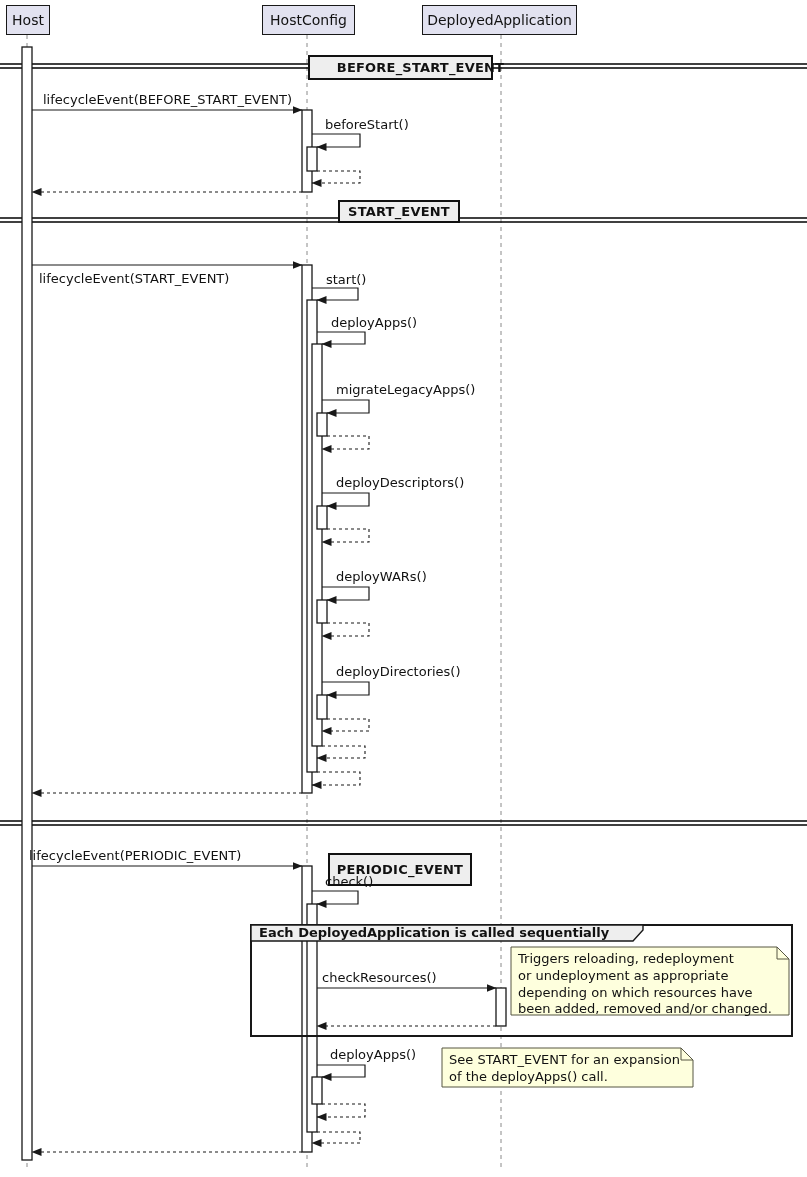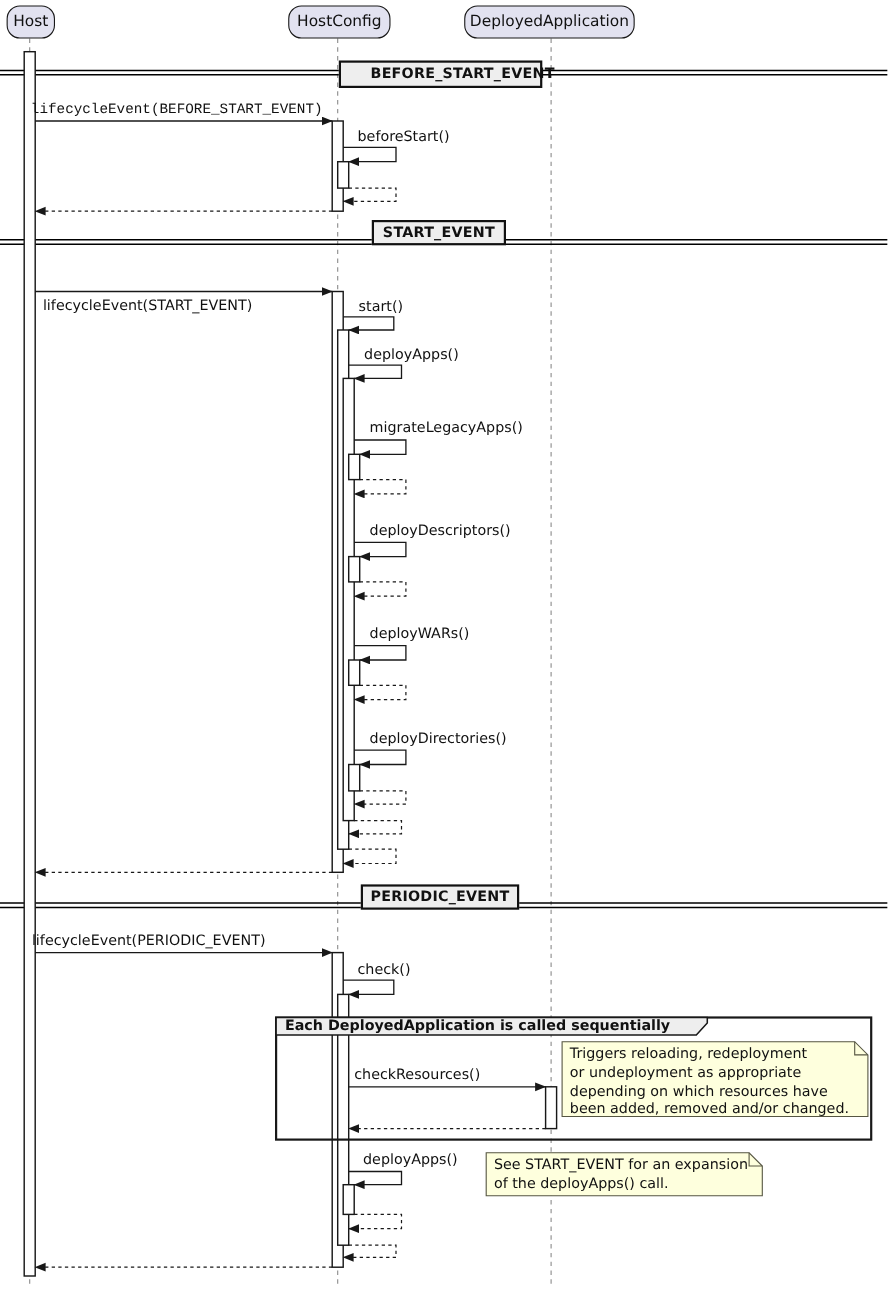--- a/index.html
+++ b/index.html
@@ -23,21 +23,21 @@
   .ret{stroke:var(--line);stroke-width:1.1;fill:none;stroke-dasharray:3 3;}
   .arrowhead{fill:var(--line);}
   .groupbox{fill:none;stroke:#181818;stroke-width:2;}
   .grouptab{fill:var(--divider-fill);stroke:#181818;stroke-width:1.4;}
   .note{fill:var(--note-fill);stroke:var(--note-border);stroke-width:1;}
   .notefold{fill:none;stroke:var(--note-border);stroke-width:1;}
 
   .label{position:absolute;font-size:13px;line-height:15px;white-space:nowrap;}
   .participant{
     position:absolute;background:var(--participant-fill);border:1.5px solid var(--line);
-    border-radius:12px;display:flex;align-items:center;justify-content:center;
+    border-radius:0;display:flex;align-items:center;justify-content:center;
     font-size:14px;box-sizing:border-box;
   }
   .divider{
     position:absolute;background:var(--divider-fill);border:2px solid #111;
     display:flex;align-items:center;justify-content:center;
     font-weight:bold;font-size:13px;box-sizing:border-box;letter-spacing:.2px;
   }
   .grouplabel{position:absolute;font-weight:bold;font-size:13px;line-height:16px;white-space:nowrap;}
   .notetext{position:absolute;font-size:13px;}
   .notetext div{line-height:16.8px;white-space:nowrap;}
@@ -133,25 +133,25 @@
   <div class="participant" style="left:422px;top:5px;width:155px;height:30px;">
     <span>DeployedApplication</span>
   </div>
 
   <div class="divider" style="left:308px;top:55px;width:185px;height:25px;padding-left:40px;">
     <span>BEFORE_START_EVENT</span>
   </div>
   <div class="divider" style="left:338px;top:200px;width:122px;height:23px;">
     <span>START_EVENT</span>
   </div>
-  <div class="divider" style="left:328px;top:804px;width:144px;height:23px;">
+  <div class="divider" style="left:328px;top:853px;width:144px;height:33px;">
     <span>PERIODIC_EVENT</span>
   </div>
 
-  <div class="label" style="left:28px;top:92px;font-family:Liberation Mono, monospace;">lifecycleEvent(BEFORE_START_EVENT)</div>
+  <div class="label" style="left:43px;top:92px;">lifecycleEvent(BEFORE_START_EVENT)</div>
   <div class="label" style="left:325px;top:117px;">beforeStart()</div>
   <div class="label" style="left:39px;top:247px;margin-top:24px;">lifecycleEvent(START_EVENT)</div>
   <div class="label" style="left:326px;top:272px;">start()</div>
   <div class="label" style="left:331px;top:315px;">deployApps()</div>
   <div class="label" style="left:336px;top:382px;">migrateLegacyApps()</div>
   <div class="label" style="left:336px;top:475px;">deployDescriptors()</div>
   <div class="label" style="left:336px;top:569px;">deployWARs()</div>
   <div class="label" style="left:336px;top:664px;">deployDirectories()</div>
   <div class="label" style="left:29px;top:848px;">lifecycleEvent(PERIODIC_EVENT)</div>
   <div class="label" style="left:325px;top:874px;">check()</div>

